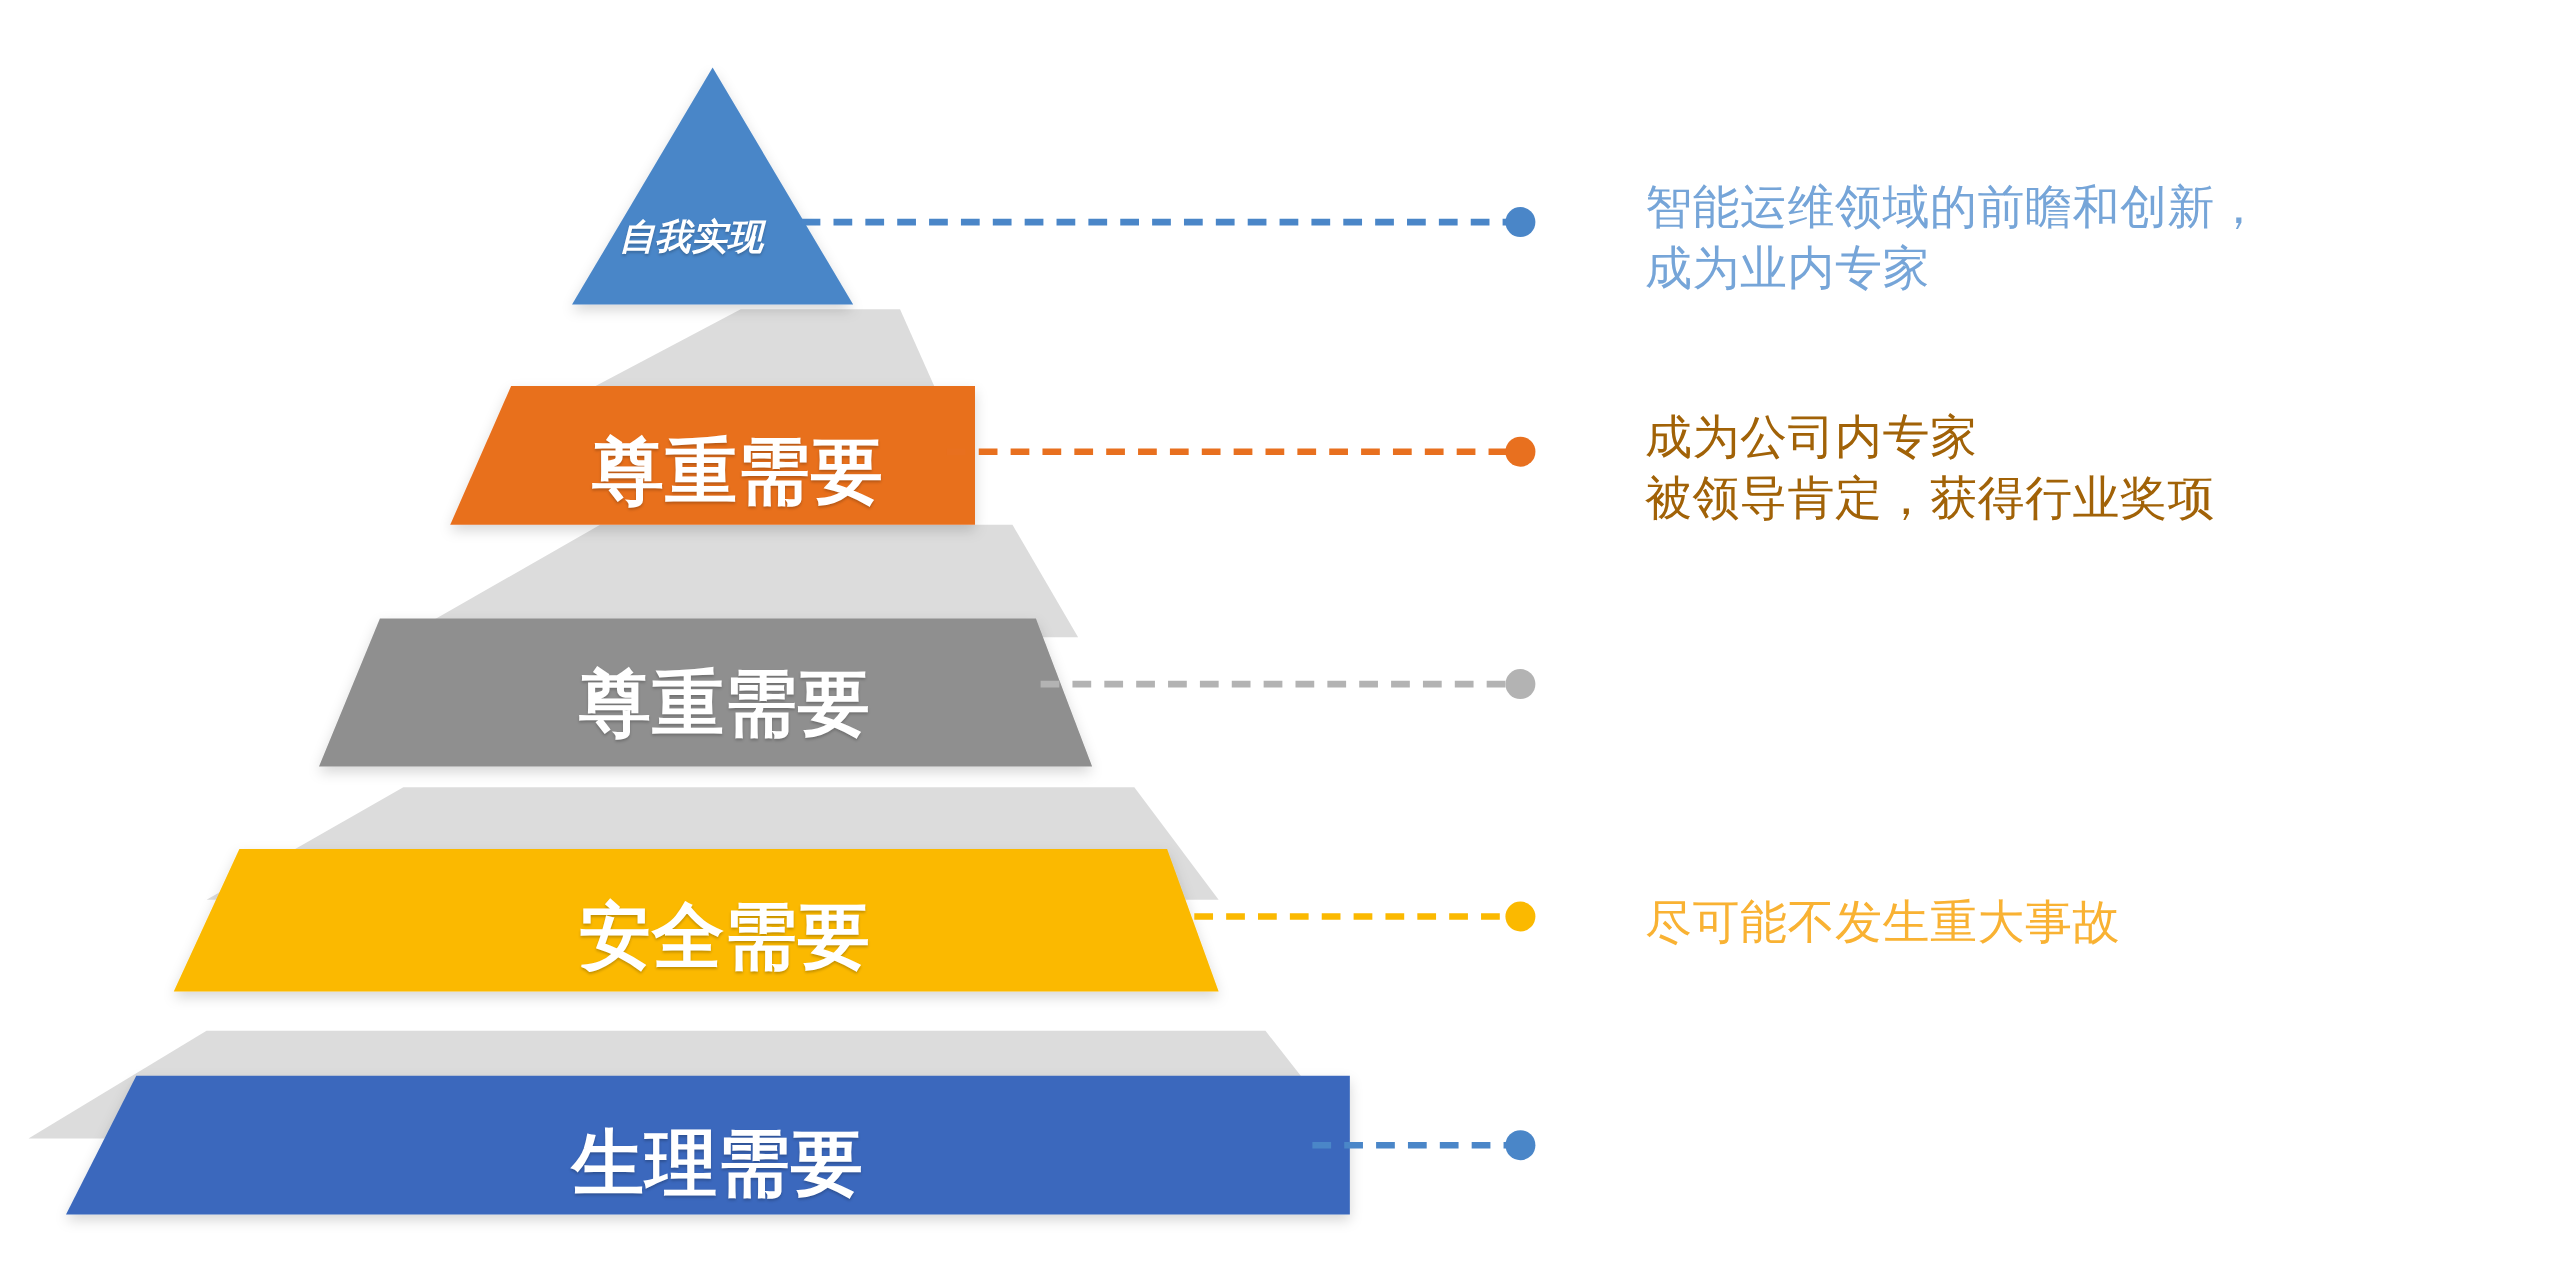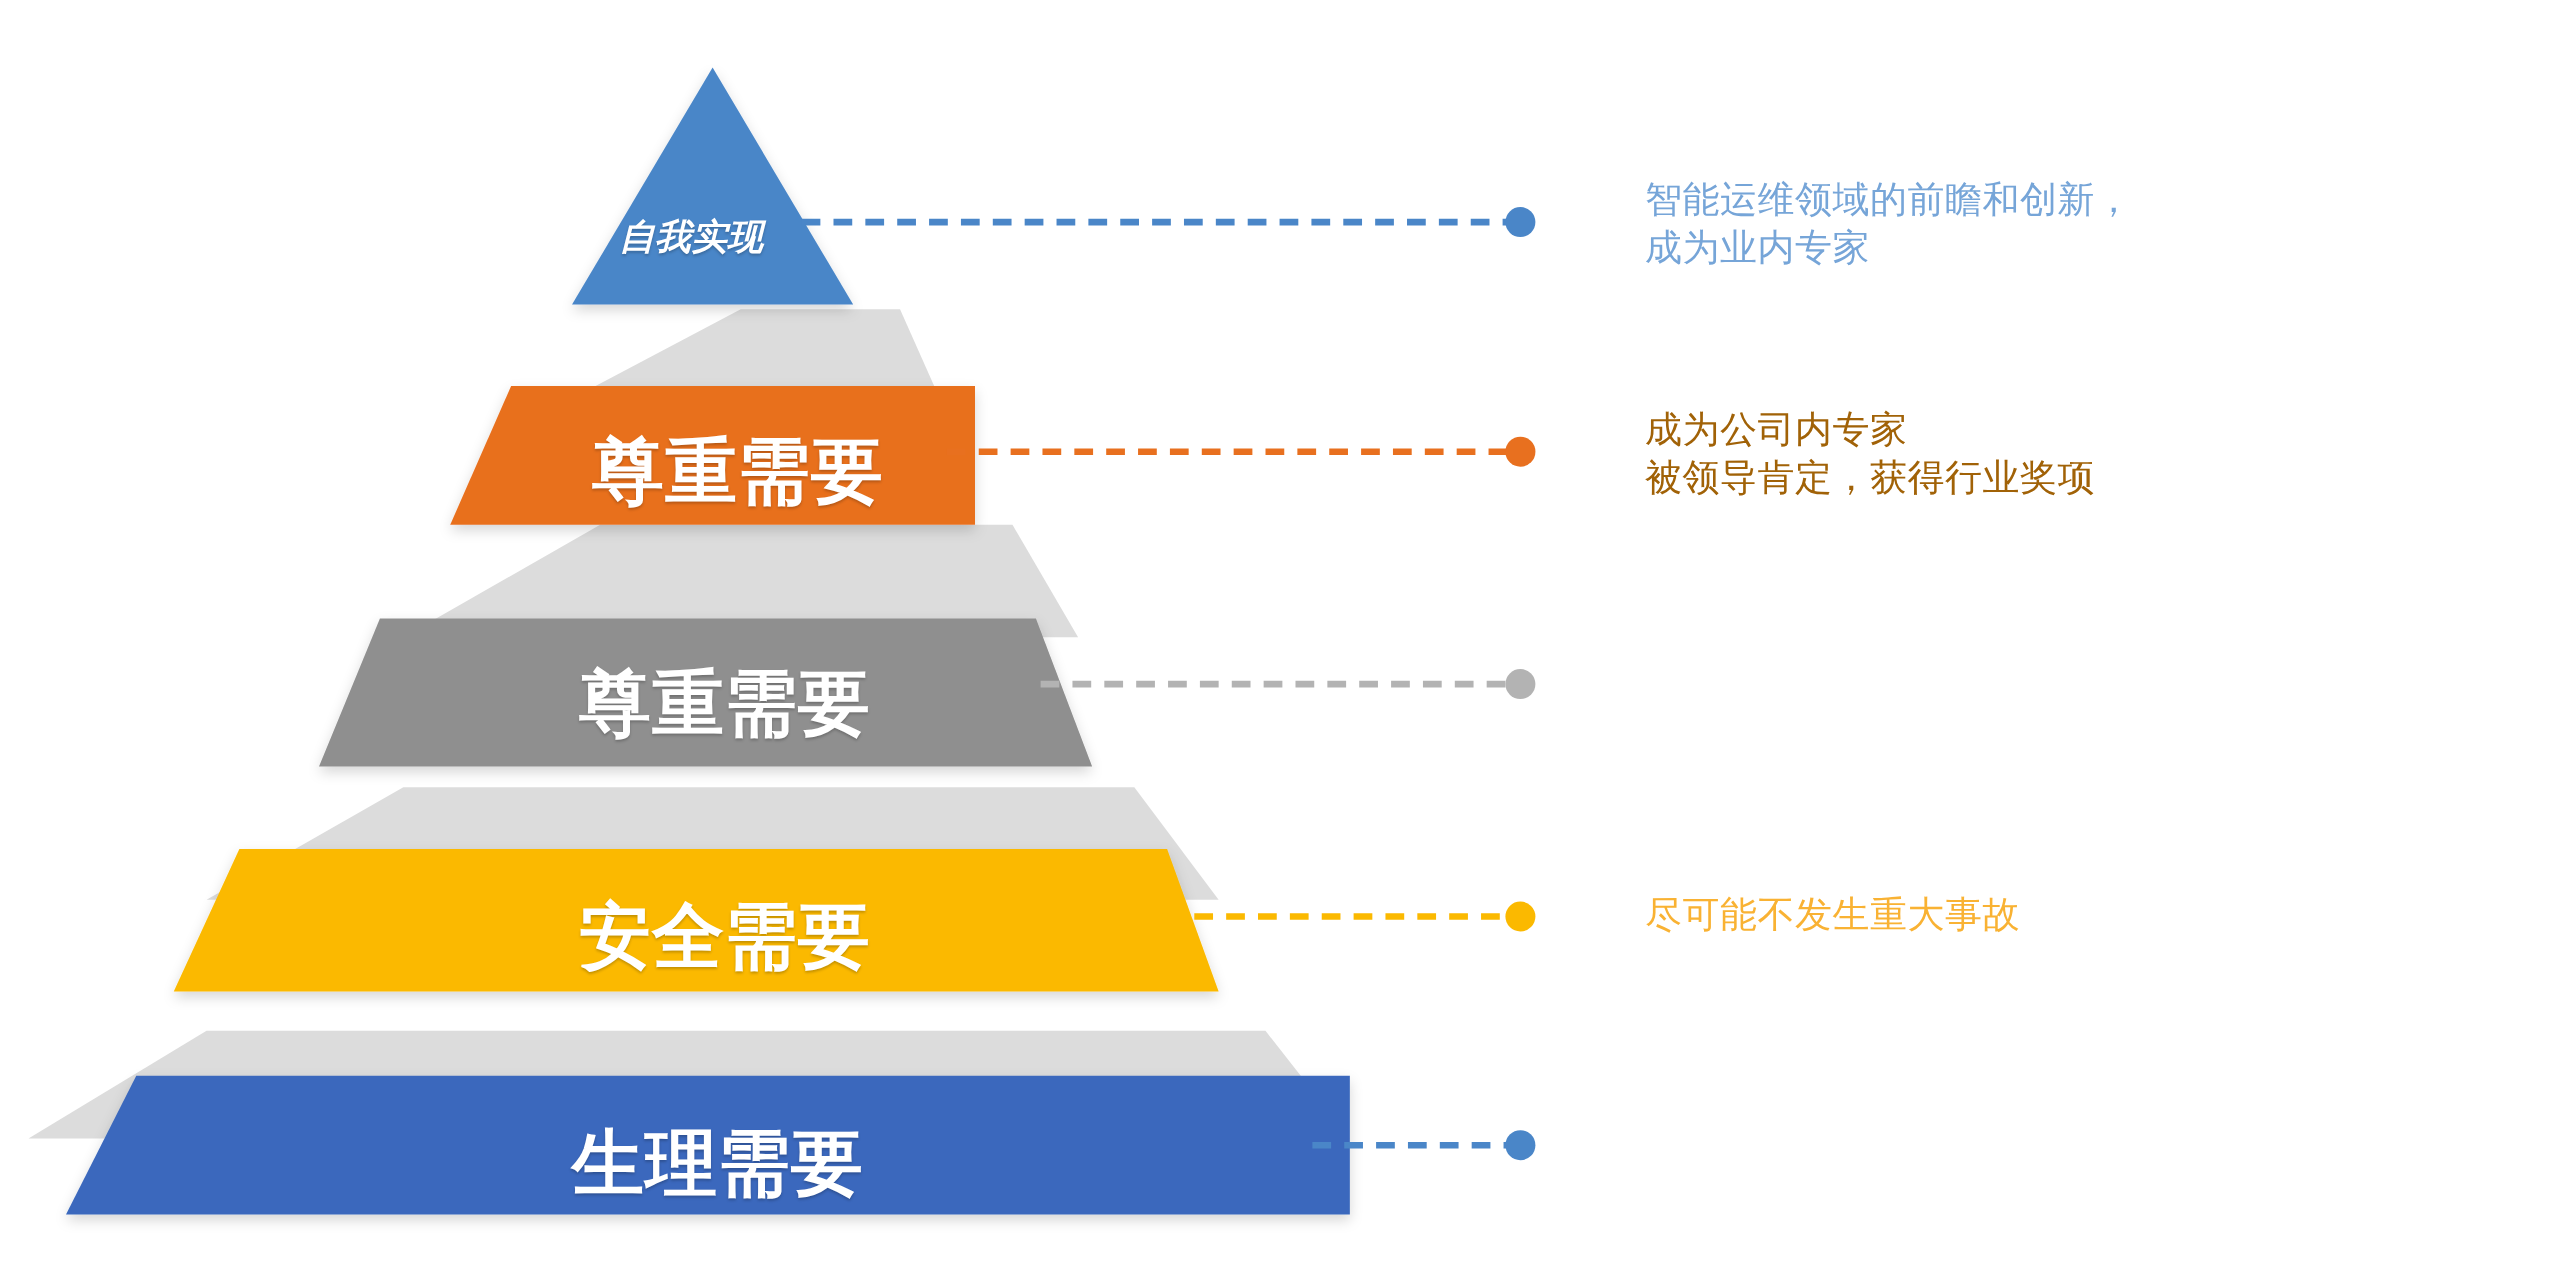--- a/index.html
+++ b/index.html
@@ -18,21 +18,21 @@
     white-space:nowrap;
     letter-spacing:0.9px;
     text-shadow:0 1.9px 2.8px rgba(0,0,0,0.22);
     pointer-events:none;
   }
   .tier-label.small{font-size:36px;letter-spacing:0px;font-style:italic;}
   .tier-label.big{font-size:72px;}
 
   .desc{
     position:absolute;
-    font-size:37px;
+    font-size:47px;
     line-height:1.30;
     font-weight:500;
     white-space:pre-line;
     letter-spacing:0.5px;
   }
 </style>
 </head>
 <body>
 
 <div id="stage">

